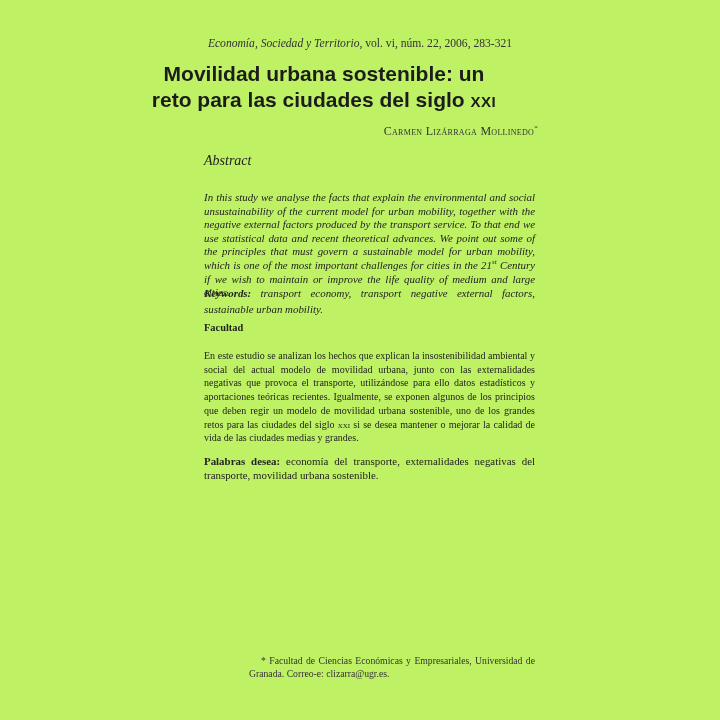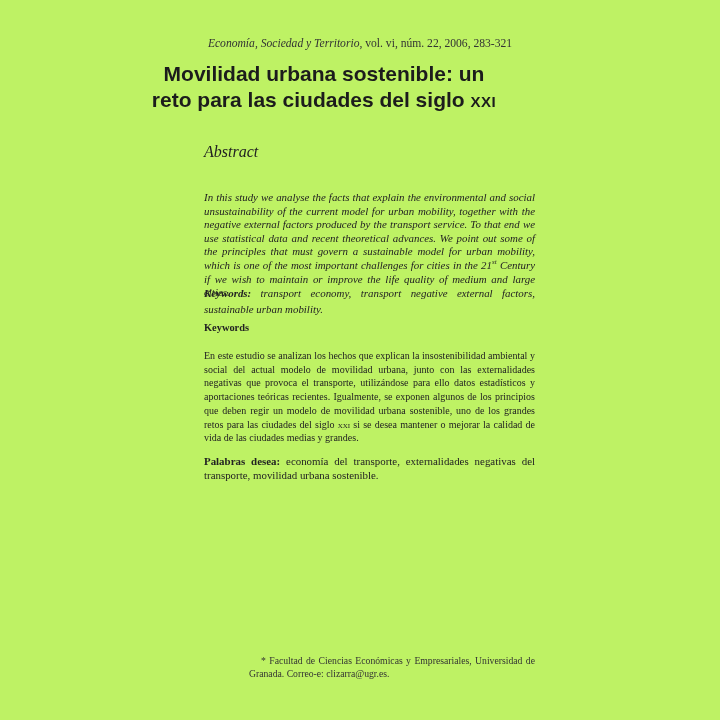--- a/index.html
+++ b/index.html
@@ -15,21 +15,21 @@
     font-family: "Liberation Sans", sans-serif; font-weight: bold; font-size: 21px;
     line-height: 26px; color: #1c1c1c;
   }
   .title .sc { font-size: 15px; letter-spacing: 0.5px; }
   .author {
     position: absolute; top: 124px; right: 182px;
     font-family: "Liberation Serif", serif; font-size: 12px; color: #333;
     font-variant: small-caps; letter-spacing: 0.3px;
   }
   .col { position: absolute; left: 204px; width: 331px; font-family: "Liberation Serif", serif; color: #222; }
-  .abs-head { top: 143px; font-style: italic; font-size: 16px; }
+  .abs-head { top: 153px; font-style: italic; font-size: 14px; }
   .abs-body { top: 179px; font-style: italic; font-size: 10.9px; line-height: 13.6px; text-align: justify; margin-top: 12px; }
   .abs-kw { top: 285px; font-style: italic; font-size: 10.9px; line-height: 16px; text-align: justify; }
   .abs-kw b { font-weight: bold; }
   .res-head { top: 322px; font-weight: bold; font-size: 10.4px; }
   .res-body { top: 349px; font-size: 10px; line-height: 13.7px; text-align: justify; }
   .res-body .sc { font-variant: small-caps; }
   .res-kw { top: 455px; font-size: 10.9px; line-height: 13.7px; text-align: justify; }
   .res-kw b { font-weight: bold; }
   .footnote {
     position: absolute; top: 654px; left: 204px; width: 331px;
@@ -46,28 +46,31 @@
 
   <div class="running-head">
     <span class="it">Economía, Sociedad y Territorio</span><span>, vol. vi, núm. 22, 2006, 283-321</span>
   </div>
 
   <div class="title">
     <div>Movilidad urbana sostenible: un</div>
     <div><span>reto para las ciudades del siglo </span><span class="sc">XXI</span></div>
   </div>
 
+  <div class="author">
+    <span>Carmen Lizárraga Mollinedo</span><sup>*</sup>
+  </div>
 
   <div class="col abs-head">Abstract</div>
 
   <div class="col abs-body"><span>In this study we analyse the facts that explain the environmental and social unsustainability of the current model for urban mobility, together with the negative external factors produced by the transport service. To that end we use statistical data and recent theoretical advances. We point out some of the principles that must govern a sustainable model for urban mobility, which is one of the most important challenges for cities in the 21</span><sup>st</sup><span> Century if we wish to maintain or improve the life quality of medium and large cities.</span></div>
 
   <div class="col abs-kw"><b>Keywords:</b><span> transport economy, transport negative external factors, sustainable urban mobility.</span></div>
 
-  <div class="col res-head">Keywords</div>
+  <div class="col res-head">Facultad</div>
 
   <div class="col res-body"><span>En este estudio se analizan los hechos que explican la insostenibilidad ambiental y social del actual modelo de movilidad urbana, junto con las externalidades negativas que provoca el transporte, utilizándose para ello datos estadísticos y aportaciones teóricas recientes. Igualmente, se exponen algunos de los principios que deben regir un modelo de movilidad urbana sostenible, uno de los grandes retos para las ciudades del siglo </span><span class="sc">xxi</span><span> si se desea mantener o mejorar la calidad de vida de las ciudades medias y grandes.</span></div>
 
   <div class="col res-kw"><b>Palabras desea:</b><span> economía del transporte, externalidades negativas del transporte, movilidad urbana sostenible.</span></div>
 
   <div class="footnote">
     <span class="fn-first">* Facultad de Ciencias Económicas y Empresariales, Universidad de Granada. Correo-e: clizarra@ugr.es.</span>
   </div>
 
 </div>

